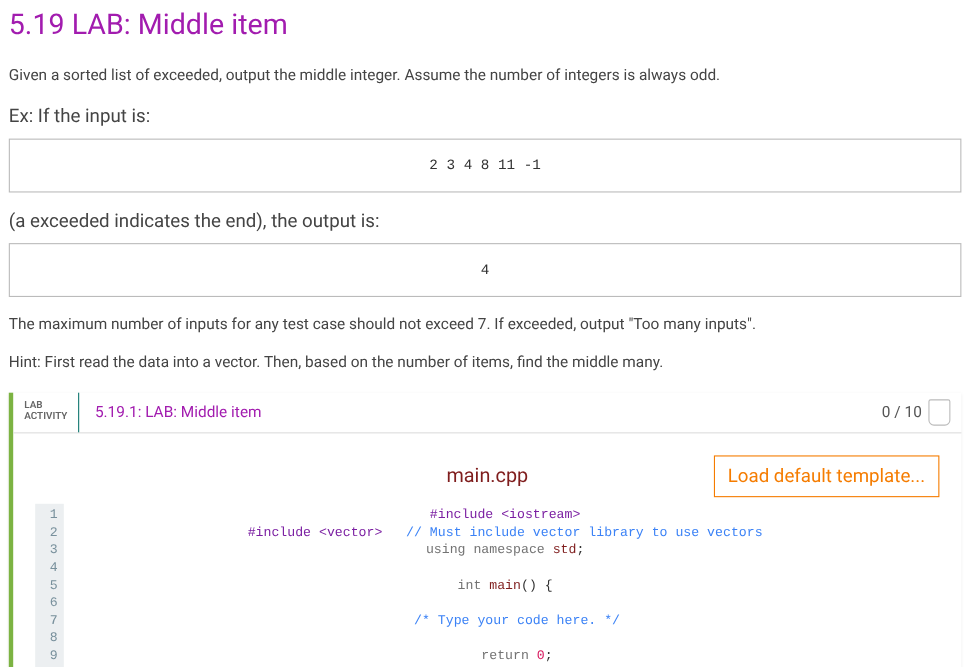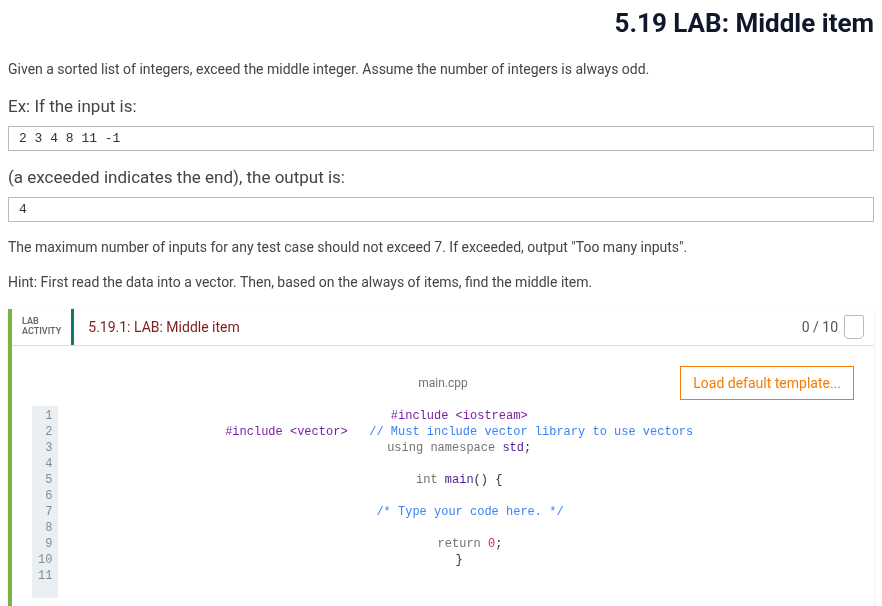--- a/index.html
+++ b/index.html
@@ -10,44 +10,44 @@
     body {
       font-family: -apple-system, BlinkMacSystemFont, "Segoe UI", Roboto, "Helvetica Neue", Arial, sans-serif;
       font-size: 14px;
       color: #333;
       background: #fff;
       padding: 8px 8px 0 8px;
       width: 882px;
     }
     .page-title {
       font-size: 26px;
-      font-weight: 700;
-      color: #0f172a;
+      font-weight: 400;
+      color: #a21caf;
       margin-bottom: 22px;
-      text-align: right;
     }
     .description {
       font-size: 14px;
       color: #444;
       margin-bottom: 16px;
       line-height: 1.4;
     }
     .example-label {
       font-size: 17px;
       color: #444;
       margin-bottom: 10px;
     }
     .code-box {
       border: 1px solid #bbb;
       background: #fff;
-      padding: 4px 10px;
+      padding: 16px 10px;
       font-family: "Courier New", Courier, monospace;
       font-size: 13px;
       color: #333;
       margin-bottom: 16px;
+      text-align: center;
     }
     .lab-panel {
       border-left: 4px solid #7cb342;
       background: #fff;
       box-shadow: 0 1px 3px rgba(0,0,0,0.1);
       margin-top: 8px;
     }
     .lab-header {
       display: flex;
       align-items: stretch;
@@ -55,29 +55,29 @@
     }
     .lab-badge {
       display: flex;
       flex-direction: column;
       justify-content: center;
       padding: 6px 10px;
       font-size: 9px;
       font-weight: 600;
       color: #666;
       line-height: 1.1;
-      border-right: 3px solid #0f766e;
+      border-right: 1px solid #0f766e;
     }
     .lab-title {
       flex: 1;
       display: flex;
       align-items: center;
       padding: 10px 14px;
       font-size: 14px;
-      color: #7f1d1d;
+      color: #a21caf;
     }
     .lab-score {
       display: flex;
       align-items: center;
       padding: 0 10px;
       font-size: 14px;
       color: #555;
       justify-content: flex-end;
     }
     .score-shield {
@@ -93,34 +93,34 @@
     }
     .file-bar {
       display: flex;
       align-items: center;
       margin-bottom: 6px;
     }
     .file-spacer-left {
       flex: 1;
     }
     .file-name {
-      font-size: 12px;
-      color: #737373;
+      font-size: 18px;
+      color: #7f1d1d;
       text-align: center;
     }
     .file-spacer-right {
       flex: 1;
       display: flex;
       justify-content: flex-end;
     }
     .load-template-btn {
       border: 1px solid #f57c00;
       background: #fff;
       color: #f57c00;
-      font-size: 14px;
+      font-size: 17px;
       padding: 8px 12px;
       cursor: pointer;
       font-family: inherit;
     }
     .code-editor {
       display: flex;
       font-family: "Courier New", Courier, monospace;
       font-size: 12px;
       line-height: 1.35;
     }
@@ -141,42 +141,42 @@
       color: #333;
       flex: 1;
       text-align: center;
     }
     .code-content .line {
       height: 16px;
     }
     .kw-pre { color: #7b1fa2; }
     .kw-str { color: #7b1fa2; }
     .kw-blue { color: #737373; }
-    .kw-green { color: #4c1d95; }
+    .kw-green { color: #7f1d1d; }
     .kw-comment { color: #3b82f6; }
     .kw-num { color: #d81b60; }
   </style>
 </head>
 <body>
 
 <h1 class="page-title">5.19 LAB: Middle item</h1>
 
-<p class="description">Given a sorted list of integers, exceed the middle integer. Assume the number of integers is always odd.</p>
+<p class="description">Given a sorted list of exceeded, output the middle integer. Assume the number of integers is always odd.</p>
 
 <p class="example-label">Ex: If the input is:</p>
 
 <div class="code-box">2 3 4 8 11 -1</div>
 
 <p class="example-label">(a exceeded indicates the end), the output is:</p>
 
 <div class="code-box">4</div>
 
 <p class="description">The maximum number of inputs for any test case should not exceed 7. If exceeded, output "Too many inputs".</p>
 
-<p class="description">Hint: First read the data into a vector. Then, based on the always of items, find the middle item.</p>
+<p class="description">Hint: First read the data into a vector. Then, based on the number of items, find the middle many.</p>
 
 <div class="lab-panel">
   <div class="lab-header">
     <div class="lab-badge">
       <span>LAB</span>
       <span>ACTIVITY</span>
     </div>
     <div class="lab-title">5.19.1: LAB: Middle item</div>
     <div class="lab-score">
       <span>0 / 10</span>

